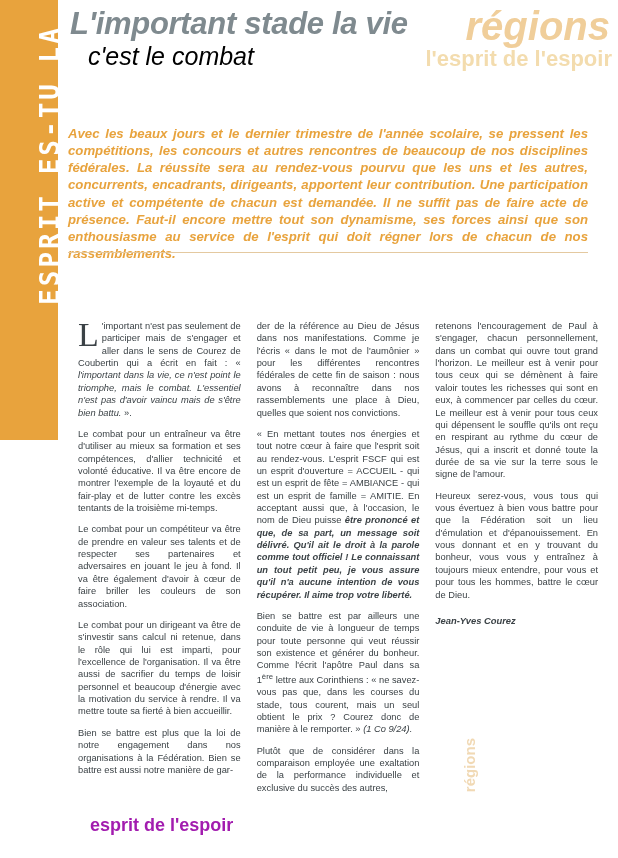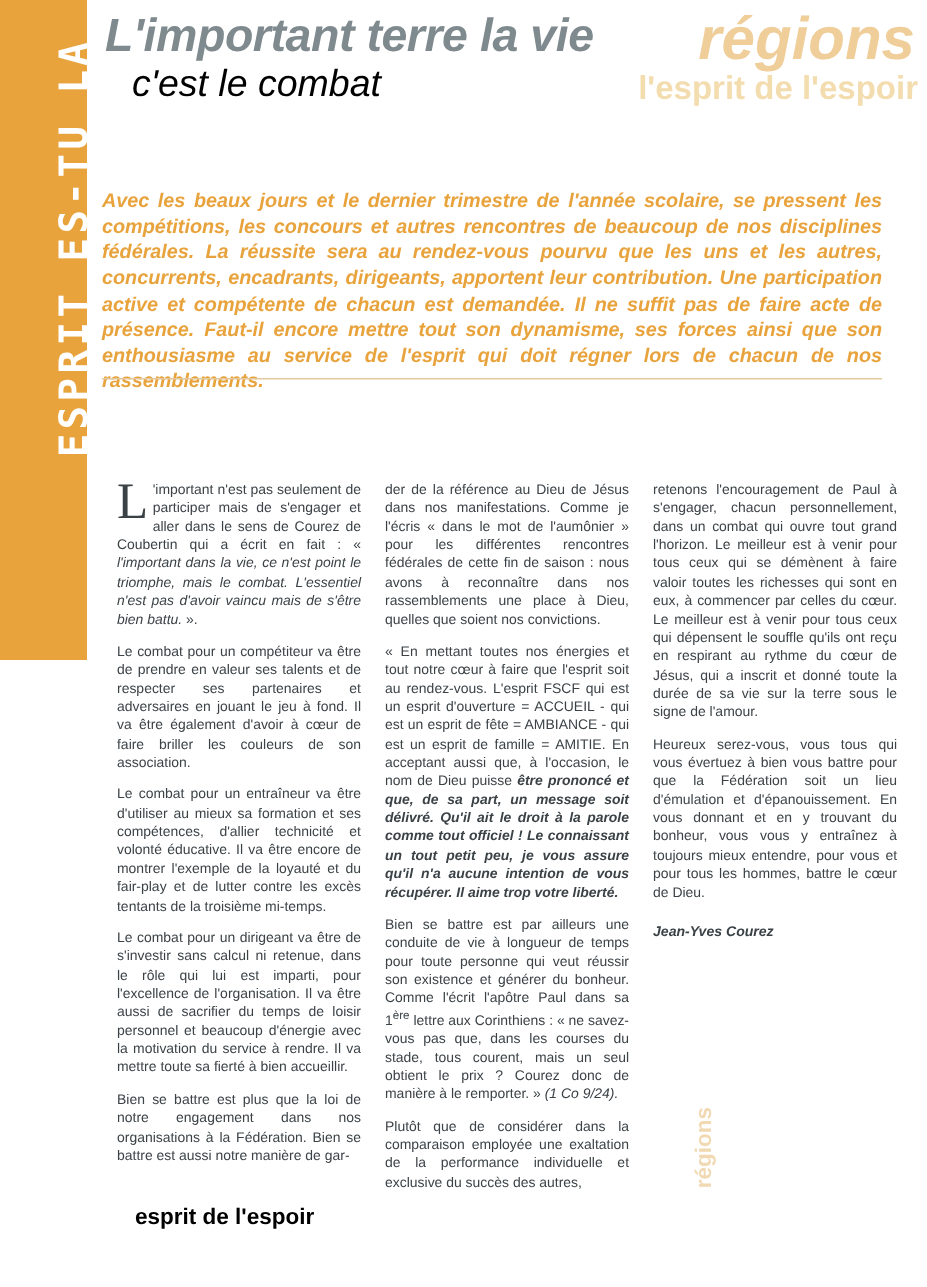--- a/index.html
+++ b/index.html
@@ -60,23 +60,23 @@
   .ghost-sub {
     right: 6px;
     top: 46px;
     font-size: 22px;
     color: #F3DCAE;
     font-style: normal;
     text-align: center;
   }
   .ghost-bottom1 {
     left: 90px;
-    bottom: 38px;
-    font-size: 15px;
-    color: #000000;
+    bottom: 22px;
+    font-size: 18px;
+    color: #a21caf;
     font-style: normal;
   }
   .ghost-bottom2 {
     right: 140px;
     bottom: 120px;
     font-size: 15px;
     color: #F1D9B4;
     font-style: normal;
     transform: rotate(-90deg);
     transform-origin: right bottom;
@@ -177,33 +177,33 @@
 <div class="ghost ghost-regions">régions</div>
 <div class="ghost ghost-sub">l'esprit de l'espoir</div>
 <div class="ghost ghost-bottom1">esprit de l'espoir</div>
 <div class="ghost ghost-bottom2">régions</div>
 
 <div class="left-bar">
   <div class="vtext">ESPRIT ES-TU LA</div>
 </div>
 
 <div class="header">
-  <h1 class="title-main">L'important terre la vie</h1>
+  <h1 class="title-main">L'important stade la vie</h1>
   <div class="title-sub">c'est le combat</div>
 </div>
 
 <div class="intro">Avec les beaux jours et le dernier trimestre de l'année scolaire, se pressent les compétitions, les concours et autres rencontres de beaucoup de nos disciplines fédérales. La réussite sera au rendez-vous pourvu que les uns et les autres, concurrents, encadrants, dirigeants, apportent leur contribution. Une participation active et compétente de chacun est demandée. Il ne suffit pas de faire acte de présence. Faut-il encore mettre tout son dynamisme, ses forces ainsi que son enthousiasme au service de l'esprit qui doit régner lors de chacun de nos rassemblements.</div>
 <div class="intro-rule"></div>
 
 <div class="columns">
 
   <div class="col">
     <p class="first"><span class="dropcap">L</span><span>'important n'est pas seulement de participer mais de s'engager et aller dans le sens de Courez de Coubertin qui a écrit en fait : « </span><span class="it">l'important dans la vie, ce n'est point le triomphe, mais le combat. L'essentiel n'est pas d'avoir vaincu mais de s'être bien battu.</span><span> ».</span></p>
+    <p>Le combat pour un entraîneur va être d'utiliser au mieux sa formation et ses compétences, d'allier technicité et volonté éducative. Il va être encore de montrer l'exemple de la loyauté et du fair-play et de lutter contre les excès tentants de la troisième mi-temps.</p>
     <p>Le combat pour un compétiteur va être de prendre en valeur ses talents et de respecter ses partenaires et adversaires en jouant le jeu à fond. Il va être également d'avoir à cœur de faire briller les couleurs de son association.</p>
-    <p>Le combat pour un entraîneur va être d'utiliser au mieux sa formation et ses compétences, d'allier technicité et volonté éducative. Il va être encore de montrer l'exemple de la loyauté et du fair-play et de lutter contre les excès tentants de la troisième mi-temps.</p>
     <p>Le combat pour un dirigeant va être de s'investir sans calcul ni retenue, dans le rôle qui lui est imparti, pour l'excellence de l'organisation. Il va être aussi de sacrifier du temps de loisir personnel et beaucoup d'énergie avec la motivation du service à rendre. Il va mettre toute sa fierté à bien accueillir.</p>
     <p>Bien se battre est plus que la loi de notre engagement dans nos organisations à la Fédération. Bien se battre est aussi notre manière de gar-</p>
   </div>
 
   <div class="col">
     <p class="first">der de la référence au Dieu de Jésus dans nos manifestations. Comme je l'écris « dans le mot de l'aumônier » pour les différentes rencontres fédérales de cette fin de saison : nous avons à reconnaître dans nos rassemblements une place à Dieu, quelles que soient nos convictions.</p>
     <p><span>« En mettant toutes nos énergies et tout notre cœur à faire que l'esprit soit au rendez-vous. L'esprit FSCF qui est un esprit d'ouverture = ACCUEIL - qui est un esprit de fête = AMBIANCE - qui est un esprit de famille = AMITIE. En acceptant aussi que, à l'occasion, le nom de Dieu puisse </span><span class="bi">être prononcé et que, de sa part, un message soit délivré. Qu'il ait le droit à la parole comme tout officiel ! Le connaissant un tout petit peu, je vous assure qu'il n'a aucune intention de vous récupérer. Il aime trop votre liberté.</span></p>
     <p><span>Bien se battre est par ailleurs une conduite de vie à longueur de temps pour toute personne qui veut réussir son existence et générer du bonheur. Comme l'écrit l'apôtre Paul dans sa 1</span><sup>ère</sup><span> lettre aux Corinthiens : « ne savez-vous pas que, dans les courses du stade, tous courent, mais un seul obtient le prix ? Courez donc de manière à le remporter. » </span><span class="it">(1 Co 9/24).</span></p>
     <p>Plutôt que de considérer dans la comparaison employée une exaltation de la performance individuelle et exclusive du succès des autres,</p>
   </div>

